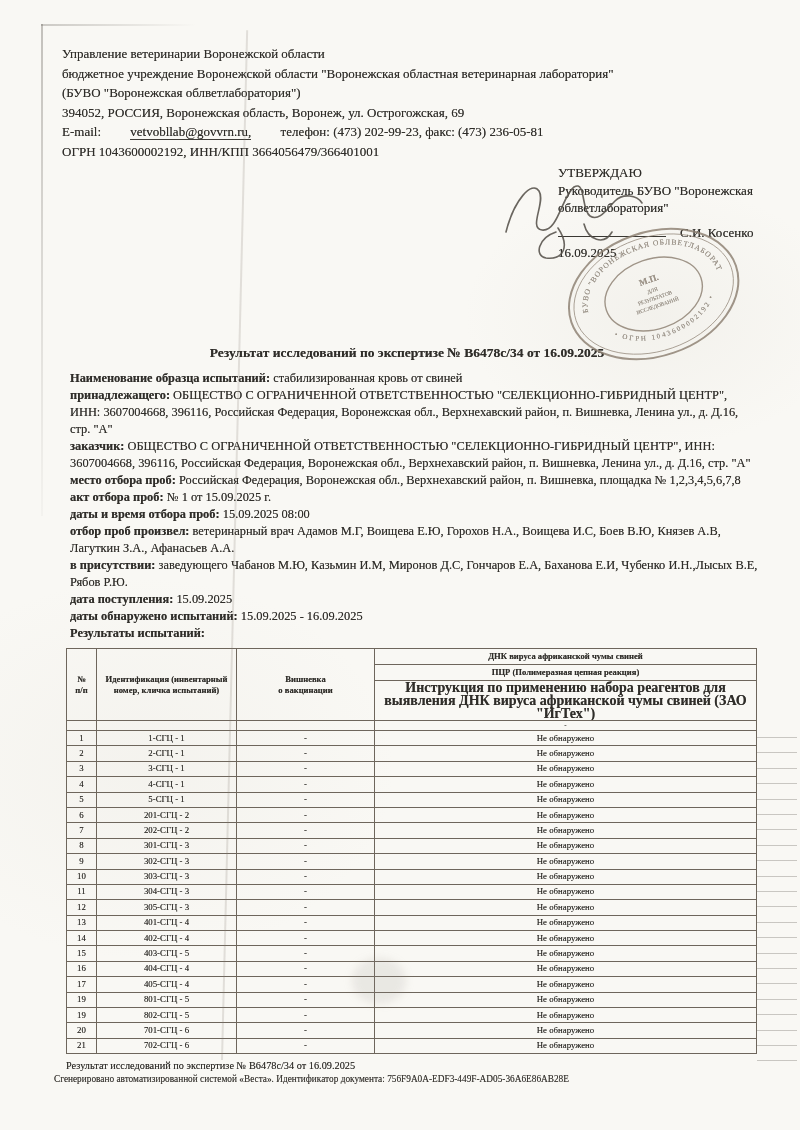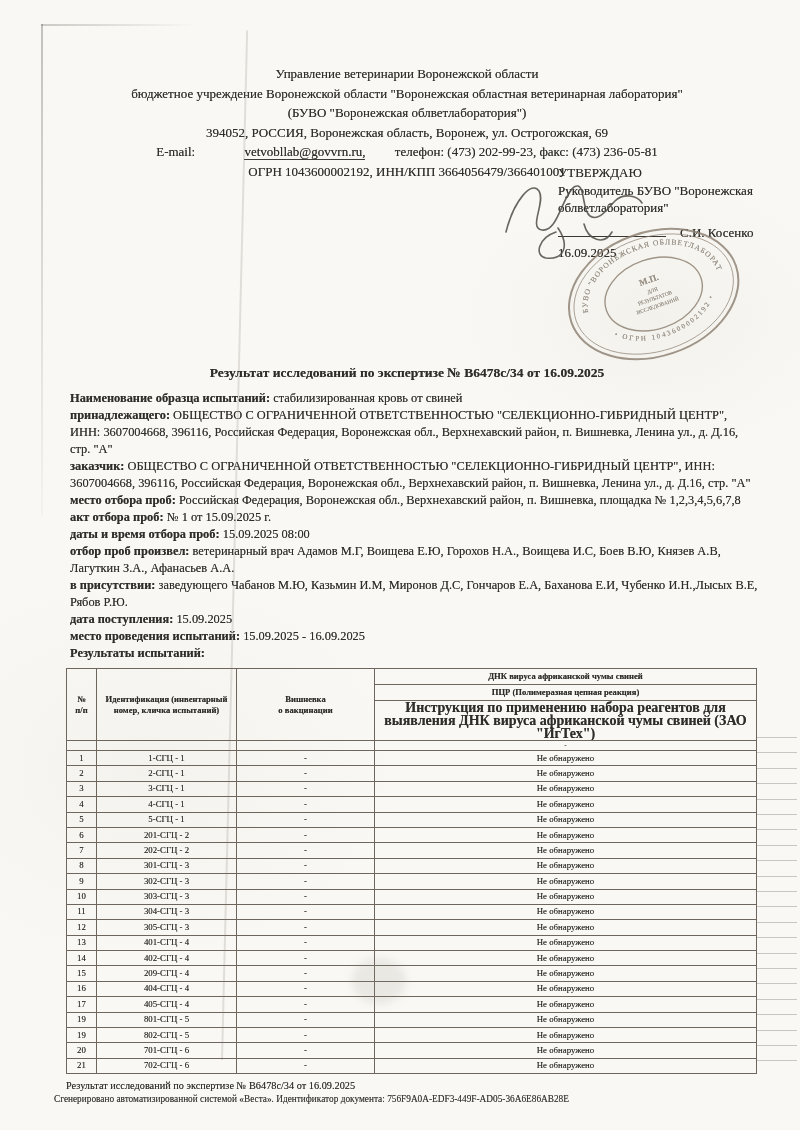--- a/index.html
+++ b/index.html
@@ -17,23 +17,23 @@
     background:rgba(128,122,112,.20);transform:rotate(1.4deg);transform-origin:bottom left;}
   .edge-left{position:absolute;left:41px;top:24px;width:2px;height:492px;
     background:linear-gradient(rgba(108,103,96,.38), rgba(108,103,96,.04));}
   .edge-top{position:absolute;left:41px;top:24px;width:155px;height:2px;
     background:linear-gradient(to right, rgba(108,103,96,.32), transparent);}
   .smudge{position:absolute;left:352px;top:958px;width:54px;height:46px;border-radius:50%;
     background:rgba(140,134,124,.14);filter:blur(4px);}
   .row-ext{position:absolute;left:757px;top:737px;width:40px;height:326px;opacity:.55;
     background:repeating-linear-gradient(to bottom, rgba(90,85,78,.55) 0 1px, transparent 1px 15.4px);}
 
-  .letterhead{padding-top:64px;margin-left:62px;width:690px;text-align:center;
+  .letterhead{padding-top:44px;margin-left:62px;width:690px;text-align:left;
     font-size:13px;line-height:19.5px;}
-  .email-link{border-bottom:1px solid #3f3c37;padding-bottom:0;margin-left:20px;}
+  .email-link{border-bottom:1px solid #3f3c37;padding-bottom:0;}
   .email-gap{display:inline-block;width:26px;}
 
   .approval{position:absolute;left:528px;top:164px;width:250px;font-size:13px;line-height:17.5px;margin-left:30px;}
   .sig-row{margin-top:7px;white-space:nowrap;}
   .sig-line{display:inline-block;width:108px;height:12px;border-bottom:1.2px solid #3a3833;margin-right:14px;}
   .approval-date{margin-top:3px;}
 
   .signature-svg{position:absolute;left:488px;top:166px;}
   .stamp-svg{position:absolute;left:558px;top:224px;transform:rotate(-19deg);opacity:.82;}
 
@@ -134,21 +134,21 @@
   <p class="detail"><b>акт отбора проб:</b><span> № 1 от 15.09.2025 г.</span></p>
 
   <p class="detail"><b>даты и время отбора проб:</b><span> 15.09.2025 08:00</span></p>
 
   <p class="detail"><b>отбор проб произвел:</b><span> ветеринарный врач Адамов М.Г, Воищева Е.Ю, Горохов Н.А., Воищева И.С, Боев В.Ю, Князев А.В, Лагуткин З.А., Афанасьев А.А.</span></p>
 
   <p class="detail"><b>в присутствии:</b><span> заведующего Чабанов М.Ю, Казьмин И.М, Миронов Д.С, Гончаров Е.А, Баханова Е.И, Чубенко И.Н.,Лысых В.Е, Рябов Р.Ю.</span></p>
 
   <p class="detail"><b>дата поступления:</b><span> 15.09.2025</span></p>
 
-  <p class="detail"><b>место проведения испытаний:</b><span> 15.09.2025 - 16.09.2025</span></p>
+  <p class="detail"><b>даты обнаружено испытаний:</b><span> 15.09.2025 - 16.09.2025</span></p>
 
   <p class="detail"><b>Результаты испытаний:</b><span></span></p>
 </div>
 
   <table class="results">
     <colgroup>
       <col style="width:30px">
         <col style="width:140px">
         <col style="width:138px">
         <col style="width:382px">
@@ -273,21 +273,21 @@
 
   <tr>
     <td class="c-num">14</td>
     <td class="c-id">402-СГЦ - 4</td>
     <td class="c-vac">-</td>
     <td class="c-res">Не обнаружено</td>
   </tr>
 
   <tr>
     <td class="c-num">15</td>
-    <td class="c-id">209-СГЦ - 4</td>
+    <td class="c-id">403-СГЦ - 5</td>
     <td class="c-vac">-</td>
     <td class="c-res">Не обнаружено</td>
   </tr>
 
   <tr>
     <td class="c-num">16</td>
     <td class="c-id">404-СГЦ - 4</td>
     <td class="c-vac">-</td>
     <td class="c-res">Не обнаружено</td>
   </tr>

